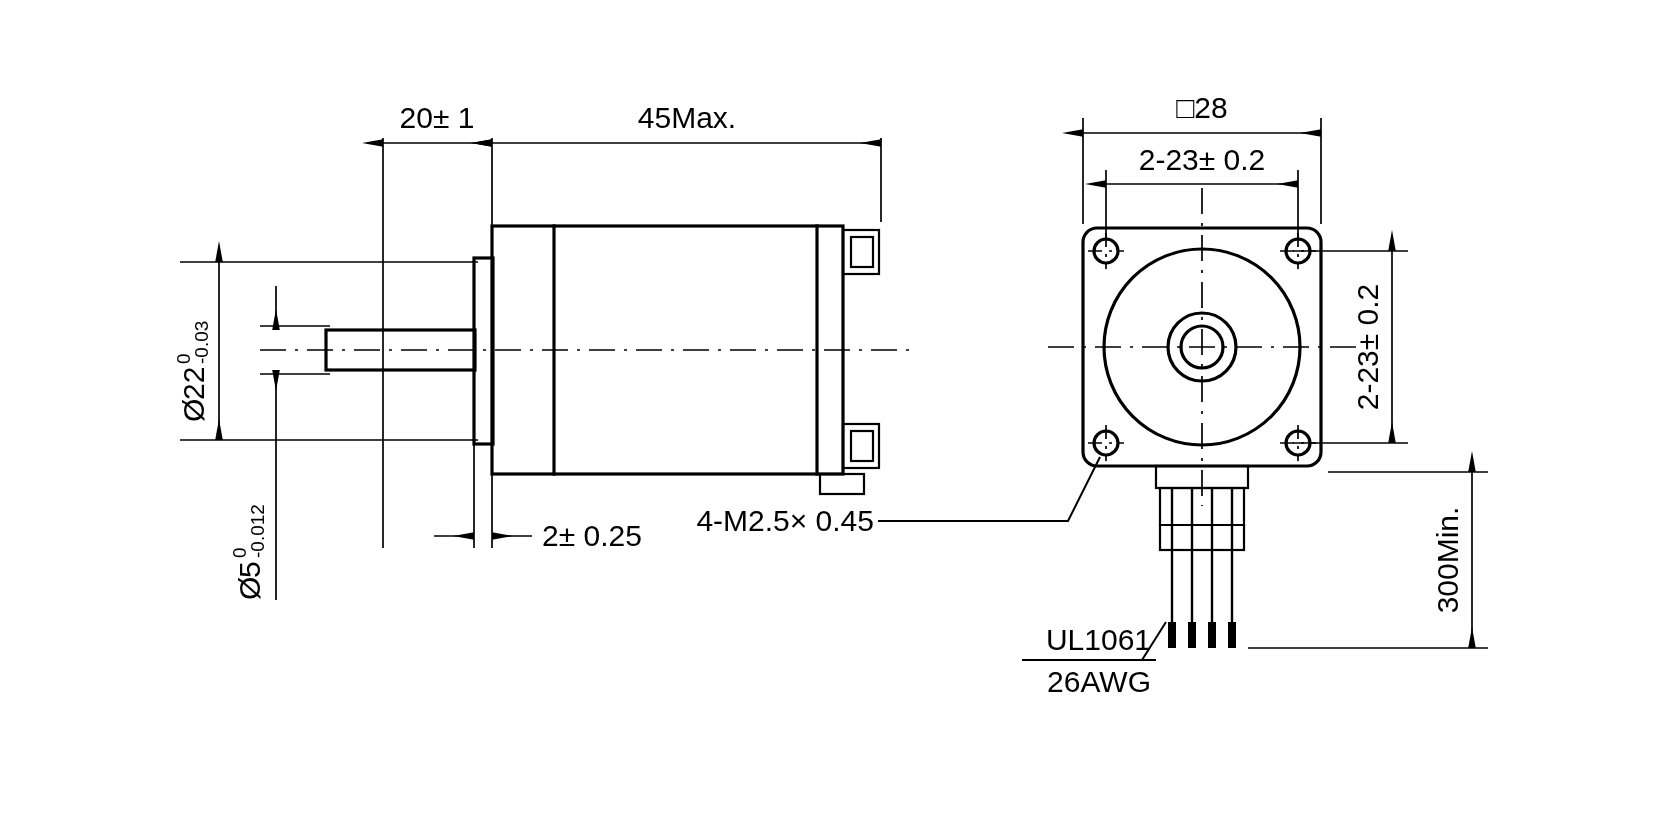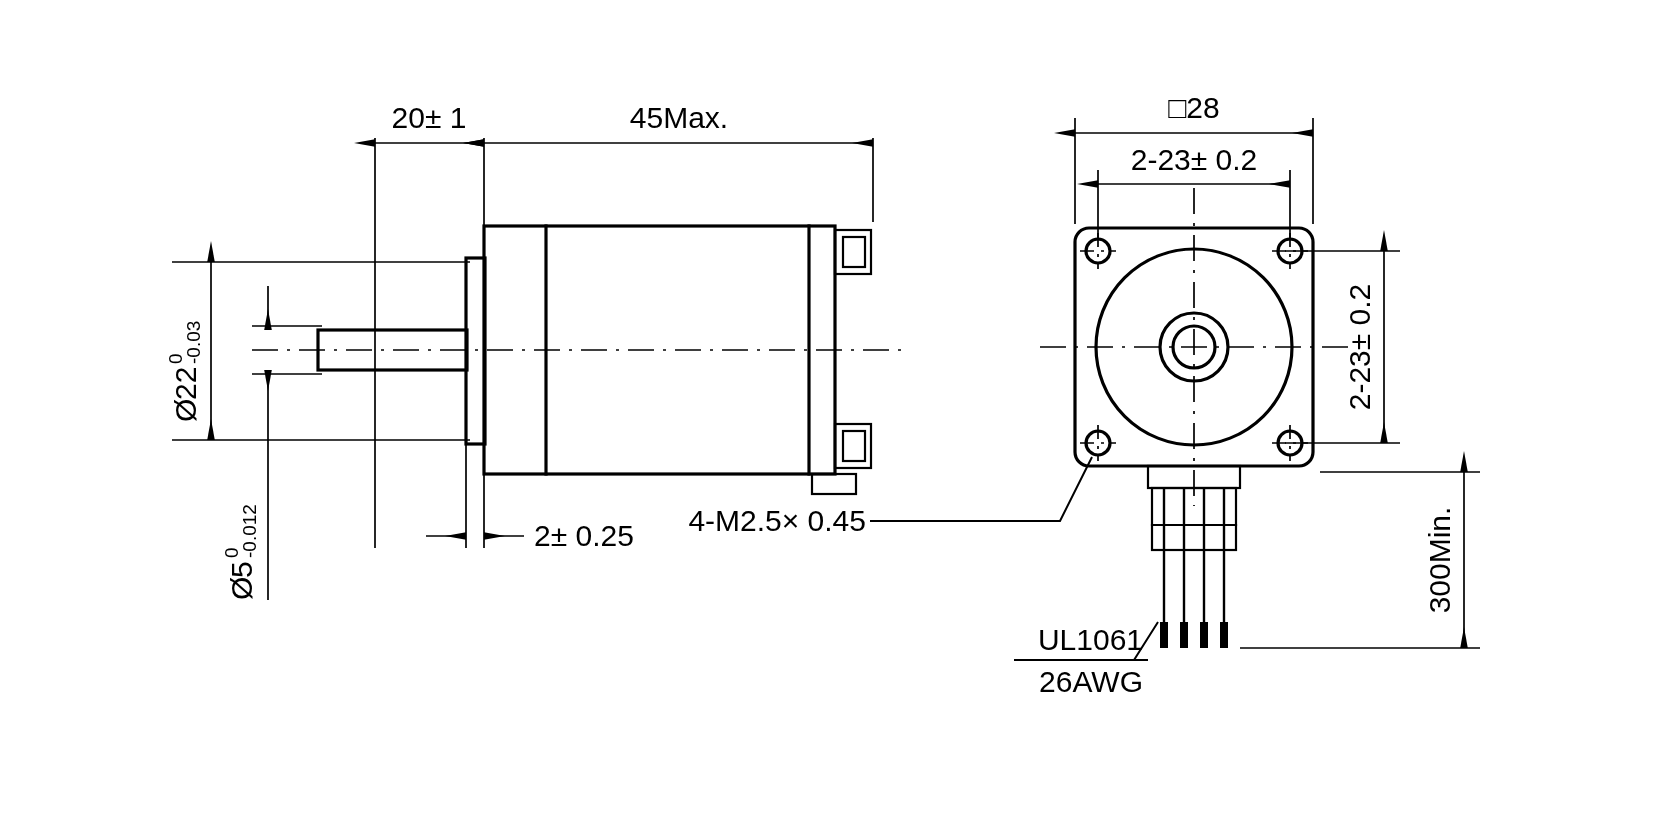--- a/index.html
+++ b/index.html
@@ -13,20 +13,21 @@
     height: 834px;
     overflow: hidden;
     font-family: "Liberation Sans", sans-serif;
     color: #000000;
   }
   #drawing-root {
     position: relative;
     width: 1428px;
     height: 834px;
     background: #ffffff;
+    margin-left: 8px;
   }
   svg#tech-drawing {
     display: block;
     width: 1668px;
     height: 834px;
   }
   .outline {
     fill: none;
     stroke: #000000;
     stroke-width: 3.2;

